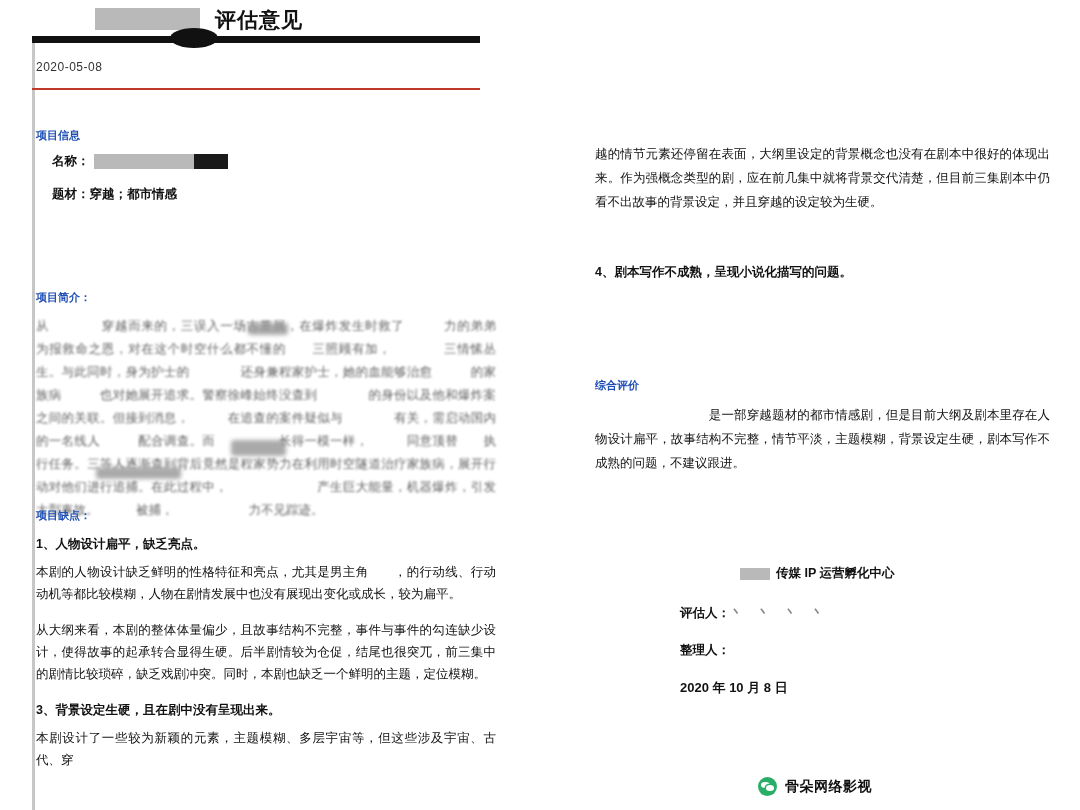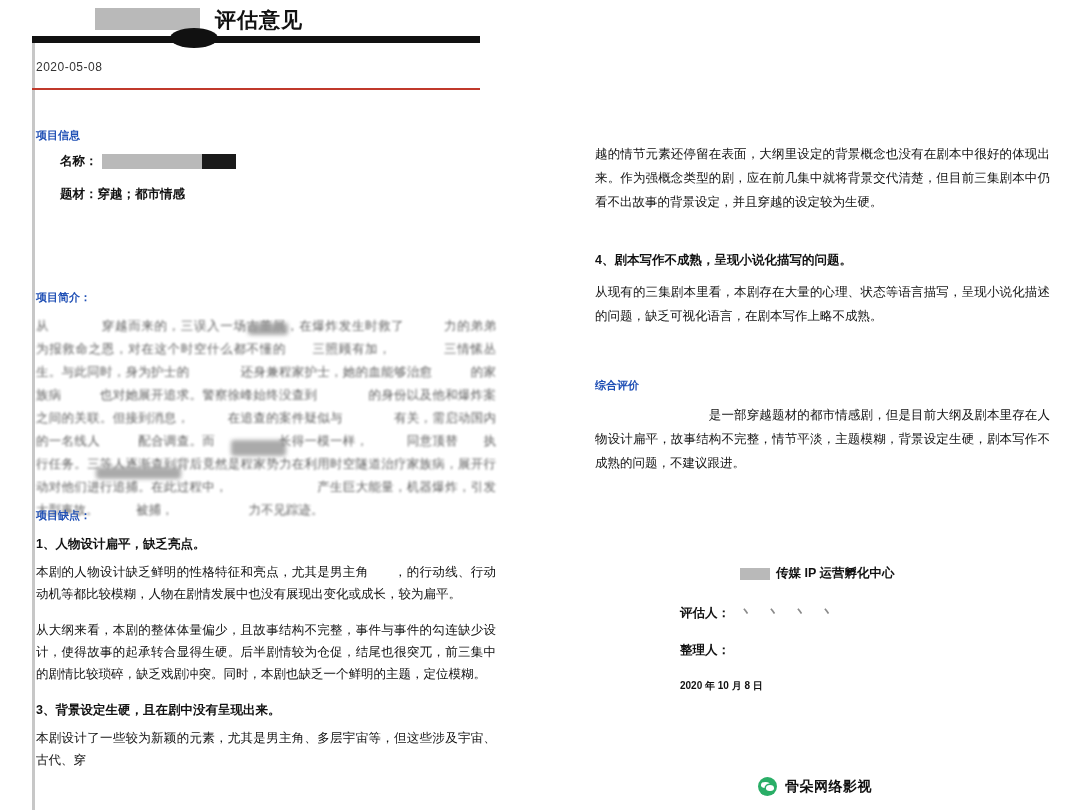--- a/index.html
+++ b/index.html
@@ -113,21 +113,21 @@
     color: #111;
     font-weight: bold;
     line-height: 22px;
     margin: 0 0 6px 0;
   }
   .field {
     font-size: 12.5px;
     font-weight: bold;
     color: #111;
     margin: 0 0 16px 0;
-    padding-left: 24px;
+    padding-left: 16px;
   }
   .blk { margin-bottom: 14px; }
 
   .sec-project-info { position: absolute; left: 16px; top: 128px; width: 450px; }
   .sec-intro { position: absolute; left: 16px; top: 290px; width: 460px; }
   .sec-faults { position: absolute; left: 16px; top: 508px; width: 460px; }
 
   
   .blurred {
     filter: blur(1.1px);
@@ -168,27 +168,26 @@
   }
   .sign-row {
     font-size: 12.5px;
     font-weight: bold;
     color: #111;
     margin: 0 0 20px 0;
     position: relative;
   }
   .sign-scribble {
     display: inline-block;
-    margin-left: 10px;
     color: #8a8a8a;
     letter-spacing: 14px;
     font-size: 13px;
     filter: blur(.6px);
   }
-  .sign-date { font-size: 10px; font-weight: bold; color: #111; margin: 0; }
+  .sign-date { font-size: 13px; font-weight: bold; color: #111; margin: 0; }
 
   
   .footer-badge {
     position: absolute;
     right: 24px;
     bottom: 14px;
     display: flex;
     align-items: center;
     gap: 8px;
   }
@@ -266,34 +265,33 @@
         <p class="strong-line">1、人物设计扁平，缺乏亮点。</p>
         <p class="body-line">本剧的人物设计缺乏鲜明的性格特征和亮点，尤其是男主角　　，的行动线、行动动机等都比较模糊，人物在剧情发展中也没有展现出变化或成长，较为扁平。</p>
       </div>
 
       <div class="blk">
         <p class="body-line">从大纲来看，本剧的整体体量偏少，且故事结构不完整，事件与事件的勾连缺少设计，使得故事的起承转合显得生硬。后半剧情较为仓促，结尾也很突兀，前三集中的剧情比较琐碎，缺乏戏剧冲突。同时，本剧也缺乏一个鲜明的主题，定位模糊。</p>
       </div>
 
       <div class="blk">
         <p class="strong-line">3、背景设定生硬，且在剧中没有呈现出来。</p>
-        <p class="body-line">本剧设计了一些较为新颖的元素，尤其是男主角、多层宇宙等，但这些涉及宇宙、古代、穿</p>
+        <p class="body-line">本剧设计了一些较为新颖的元素，主题模糊、多层宇宙等，但这些涉及宇宙、古代、穿</p>
       </div>
     </div>
   </div>
 
   <div class="col-right">
 
     <div class="r-block" style="top:142px;">
       <p class="r-p">越的情节元素还停留在表面，大纲里设定的背景概念也没有在剧本中很好的体现出来。作为强概念类型的剧，应在前几集中就将背景交代清楚，但目前三集剧本中仍看不出故事的背景设定，并且穿越的设定较为生硬。</p>
     </div>
 
-    <div class="r-block" style="top:248px;">
+    <div class="r-block" style="top:260px;">
       <p class="r-strong">4、剧本写作不成熟，呈现小说化描写的问题。</p>
-      <p class="r-p">从现有的三集剧本里看，本剧存在大量的心理、状态等语言描写，呈现小说化描述的问题，缺乏可视化语言，在剧本写作上略不成熟。</p>
     </div>
 
     <div class="r-block" style="top:378px;">
       <p class="sec-head">综合评价</p>
       <p class="r-p">　　　　　　　　　是一部穿越题材的都市情感剧，但是目前大纲及剧本里存在人物设计扁平，故事结构不完整，情节平淡，主题模糊，背景设定生硬，剧本写作不成熟的问题，不建议跟进。</p>
     </div>
 
     <div class="sign-block">
       <p class="sign-org">
         <span class="redact" style="width:30px;height:12px;margin-right:6px;"></span><span>传媒 IP 运营孵化中心</span>

